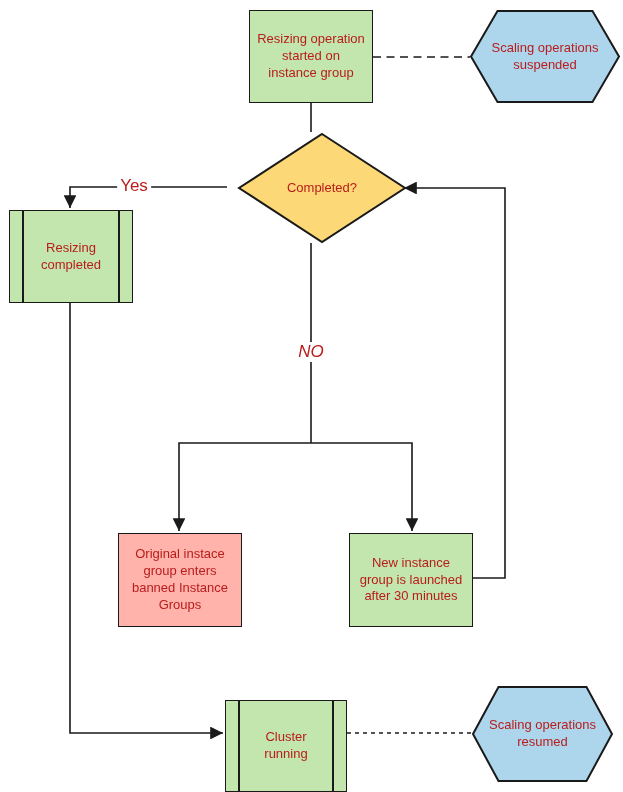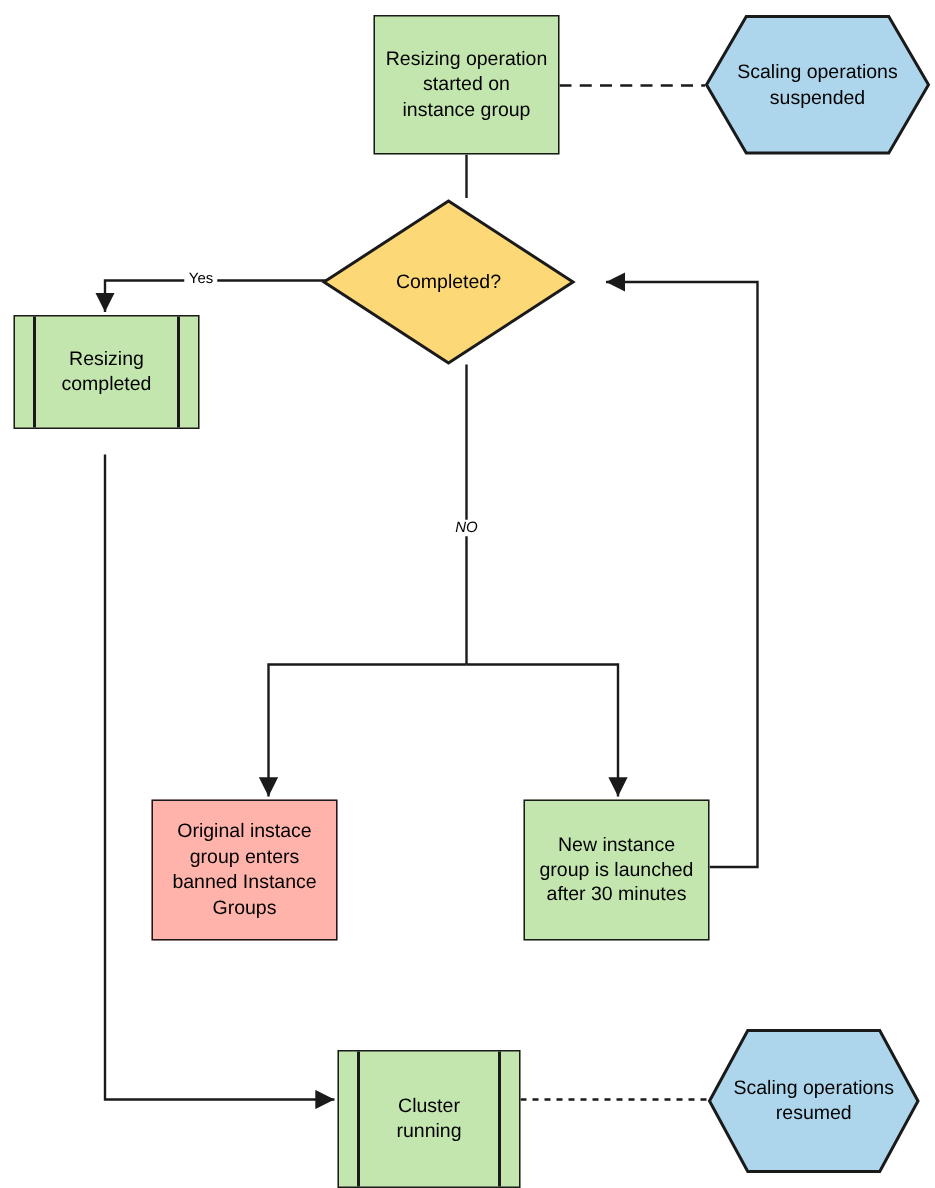--- a/index.html
+++ b/index.html
@@ -1,44 +1,44 @@
 <!DOCTYPE html>
 <html><head>
 <meta charset="utf-8">
 <style>
   html,body{margin:0;padding:0;background:#ffffff;}
   .canvas{
     position:relative;width:623px;height:792px;background:#ffffff;
-    font-family:"Liberation Sans", sans-serif;color:#000000;overflow:hidden;
+    font-family:"Liberation Sans", sans-serif;color:#b91c1c;overflow:hidden;
   }
   .connector-layer{position:absolute;left:0;top:0;width:623px;height:792px;pointer-events:none;}
   .connector-layer path{fill:none;stroke:#1a1a1a;stroke-width:1.6;}
   .connector-layer path.dash-a{stroke-dasharray:8 5.5;}
   .connector-layer path.dash-b{stroke-dasharray:4 4;}
   #arrowhead path{fill:#1a1a1a;stroke:none;}
   .node{
     position:absolute;display:flex;align-items:center;justify-content:center;
     text-align:center;font-size:13px;line-height:1.3;box-sizing:border-box;
   }
   .rect{border:1.8px solid #1a1a1a;}
   .label{white-space:pre-line;position:relative;z-index:2;padding:0 2px;}
   .shape-svg{position:absolute;left:0;top:0;width:100%;height:100%;overflow:visible;z-index:1;}
   .shape-svg polygon{stroke:#1a1a1a;stroke-width:2;stroke-linejoin:miter;}
   .bar{position:absolute;top:0;bottom:0;width:1.8px;background:#1a1a1a;z-index:1;}
   .bar.l{left:12px;} .bar.r{right:12px;}
   .edge-label{
     position:absolute;transform:translate(-50%,-50%);background:#ffffff;
-    padding:0 3px;font-size:10px;z-index:3;text-align:right;
+    padding:0 3px;font-size:17px;z-index:3;text-align:right;
   }
   
   #n-start{left:249px;top:10px;width:124px;height:93px;}
   #n-suspended{left:470px;top:10px;width:150px;height:93px;}
-  #n-decision{left:215px;top:133px;width:168px;height:110px;}
-  #n-resizing-completed{left:9px;top:210px;width:124px;height:76px;}
-  #n-banned{left:101px;top:533px;width:124px;height:94px;}
+  #n-decision{left:238px;top:133px;width:168px;height:110px;}
+  #n-resizing-completed{left:9px;top:210px;width:124px;height:93px;}
+  #n-banned{left:118px;top:533px;width:124px;height:94px;}
   #n-new-group{left:349px;top:533px;width:124px;height:94px;}
   #n-cluster{left:225px;top:688px;width:122px;height:92px;}
   #n-resumed{left:472px;top:686px;width:141px;height:96px;}
   #lbl-yes{left:134px;top:186px;}
   #lbl-no{left:311px;top:352px;font-style:italic;}
 </style>
 </head>
 <body>
 
 <div class="canvas">

